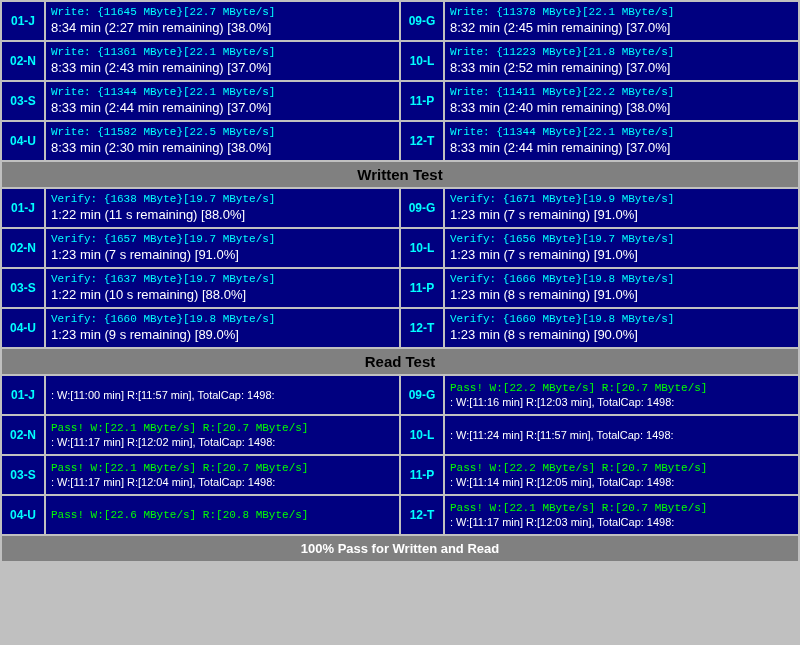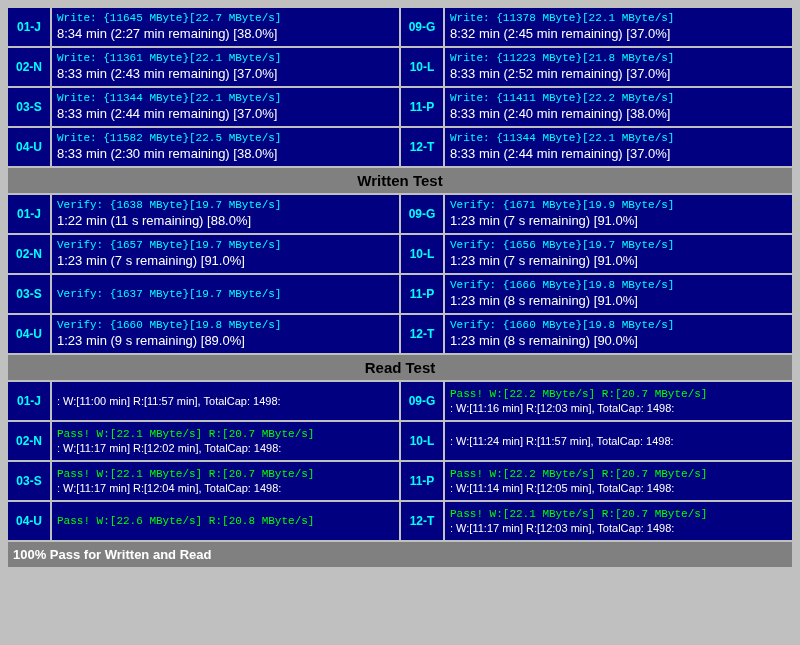--- a/index.html
+++ b/index.html
@@ -7,21 +7,21 @@
       width: 800px;
       height: 645px;
       background: #c0c0c0;
       font-family: Arial, sans-serif;
       font-size: 11px;
       overflow: hidden;
     }
     .main-container {
       width: 800px;
       background: #c0c0c0;
-      padding: 8px;
+      padding: 2px;
     }
     .grid-section {
       display: grid;
       grid-template-columns: 42px 1fr 42px 1fr;
       gap: 2px;
       margin-bottom: 2px;
     }
     .id-cell {
       background: #000080;
       color: #00ffff;
@@ -58,21 +58,21 @@
       line-height: 1.3;
     }
     .pass-cell .line2 {
       color: #ffffff;
       font-size: 11px;
       line-height: 1.3;
     }
     .footer-bar {
       background: #808080;
       color: #ffffff;
-      text-align: left;
+      text-align: center;
       font-size: 13px;
       font-weight: bold;
       padding: 5px;
       margin-top: 2px;
     }
     .section-divider {
       background: #808080;
       color: #000000;
       text-align: center;
       font-size: 15px;
@@ -162,20 +162,21 @@
         <div class="id-cell">10-L</div>
         <div class="data-cell">
           <div class="line1">Verify: {1656 MByte}[19.7 MByte/s]</div>
           <div class="line2">1:23 min (7 s remaining)  [91.0%]</div>
         </div>
       </div>
       <div class="grid-section">
         <div class="id-cell">03-S</div>
         <div class="data-cell">
           <div class="line1">Verify: {1637 MByte}[19.7 MByte/s]</div>
+          <div class="line2">1:22 min (10 s remaining)  [88.0%]</div>
         </div>
         <div class="id-cell">11-P</div>
         <div class="data-cell">
           <div class="line1">Verify: {1666 MByte}[19.8 MByte/s]</div>
           <div class="line2">1:23 min (8 s remaining)  [91.0%]</div>
         </div>
       </div>
       <div class="grid-section">
         <div class="id-cell">04-U</div>
         <div class="data-cell">

